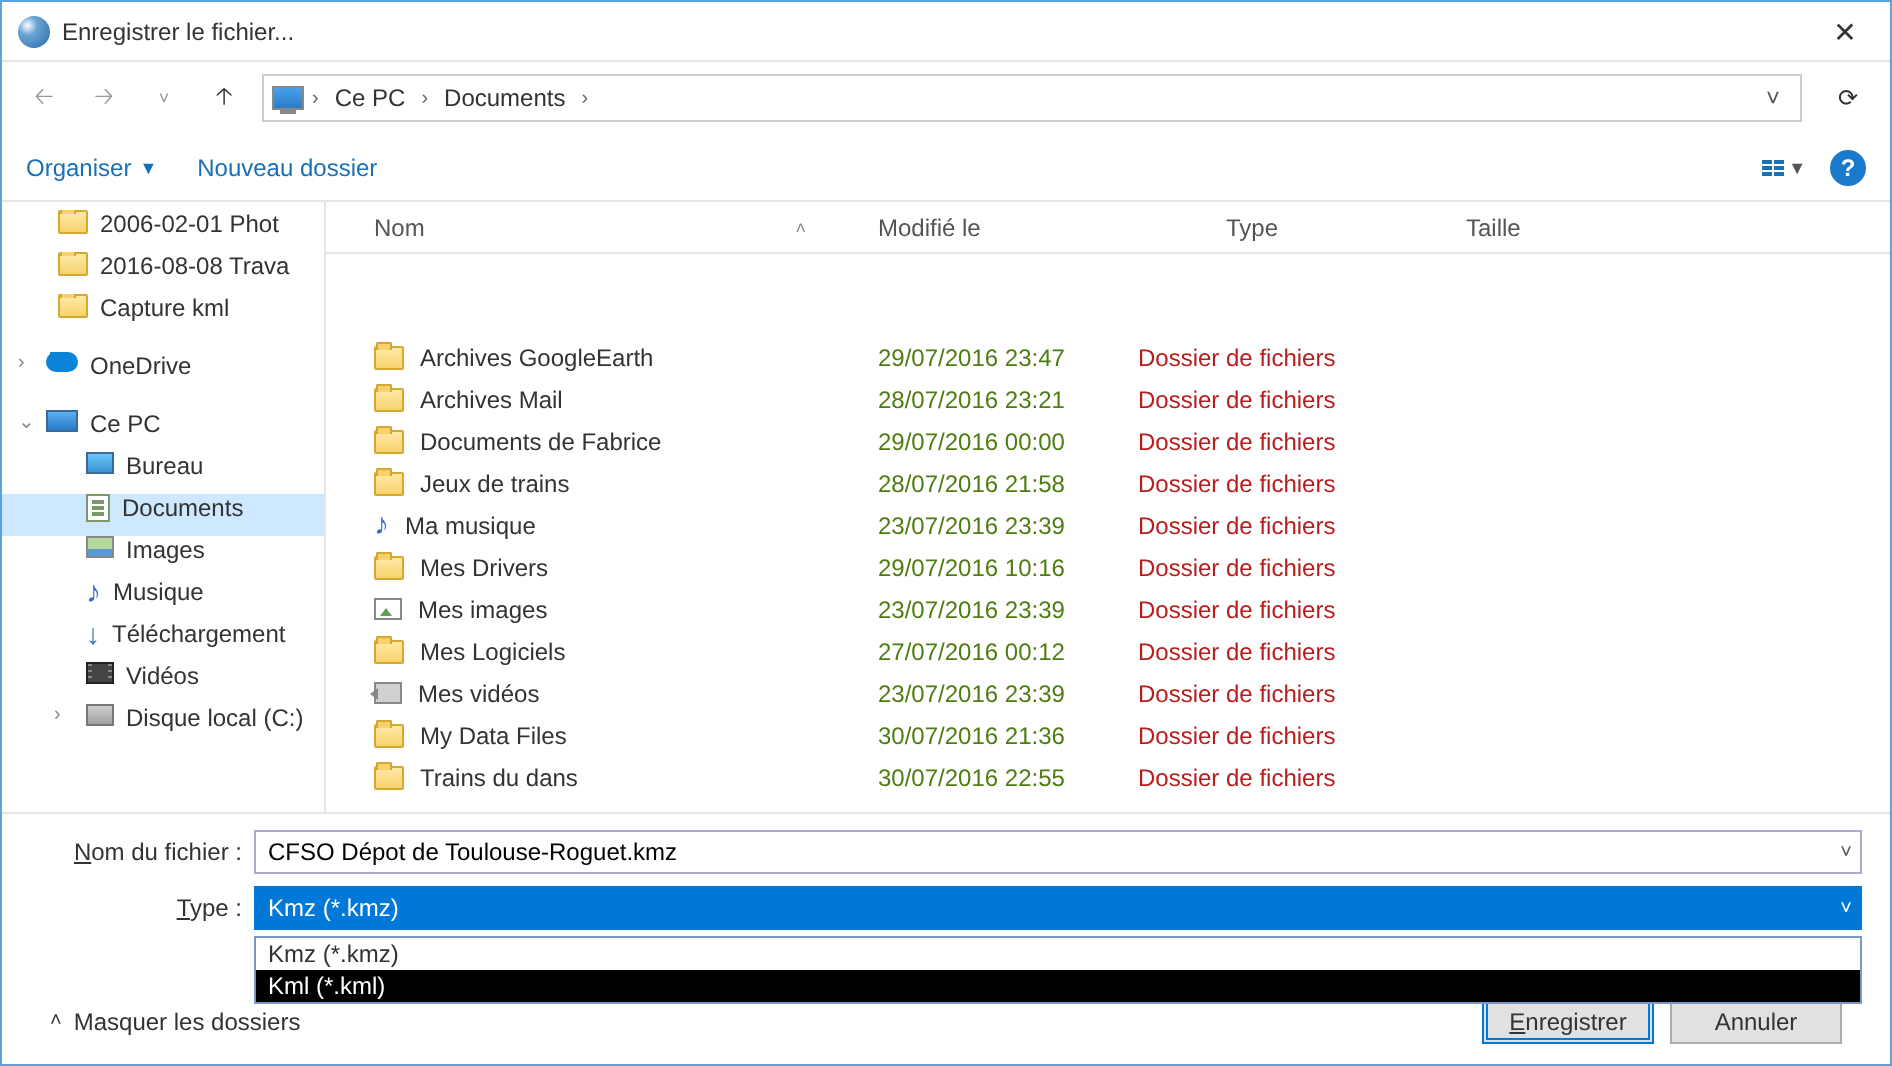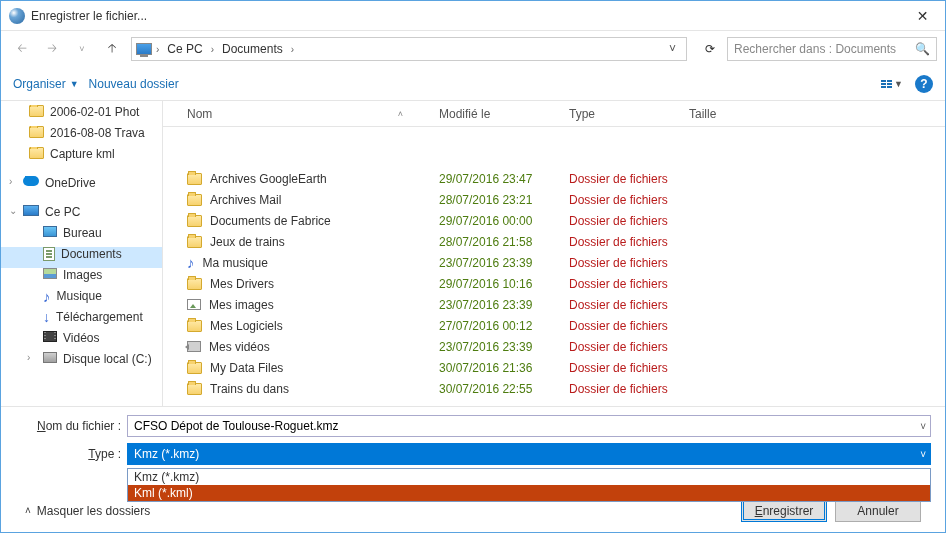--- a/index.html
+++ b/index.html
@@ -17,21 +17,21 @@
   .pc-icon-sm::after { content:""; position:absolute; bottom:-3px; left:3px; width:8px; height:2px; background:#888;}
   .breadcrumb { flex:1; height:24px; border:1px solid #ccc; display:flex; align-items:center; padding:0 4px; gap:2px; margin:0 6px 0 2px;}
   .crumb { padding:2px 4px; color:#333; }
   .crumb-sep { color:#666; font-size:10px; padding:0 2px;}
   .bc-drop { margin-left:auto; color:#555; padding:0 6px;}
   .refresh { width:26px; height:24px; display:flex; align-items:center; justify-content:center; color:#333; }
   .searchbox { width:210px; height:24px; border:1px solid #ccc; display:flex; align-items:center; padding:0 6px; color:#888; }
   .searchbox .ph { flex:1; }
   .searchbox .mag { color:#555; }
 
-  .toolbar { height:34px; border-bottom:1px solid #e5e5e5; display:flex; align-items:center; padding:0 12px; gap:10px; }
+  .toolbar { height:34px; border-bottom:1px solid #e5e5e5; display:flex; align-items:center; padding:0 12px; gap:20px; }
   .tool-link { color:#1a6fb5; display:flex; align-items:center; gap:4px; }
   .tool-link .drop { font-size:9px; color:#1a6fb5; }
   .toolbar-right { margin-left:auto; display:flex; align-items:center; gap:12px; }
   .view-btn { display:flex; align-items:center; gap:3px; color:#555;}
   .view-grid { display:grid; grid-template-columns:repeat(2,4px); grid-template-rows:repeat(2,1px); gap:2px;}
   .view-grid span{ background:#1a6fb5; width:5px; height:2px;}
   .help-icon { width:18px; height:18px; border-radius:50%; background:#1979ca; color:#fff; display:flex; align-items:center; justify-content:center; font-weight:bold; font-size:12px;}
 
   .body { flex:1; display:flex; min-height:0; }
   .tree { width:162px; border-right:1px solid #e5e5e5; overflow-y:auto; padding:4px 0; }
@@ -56,21 +56,21 @@
   .tree-exp { position:absolute; margin-left:-16px; color:#888; font-size:10px;}
   .tree-item.top { padding-left:22px; font-weight:normal;}
   .tree-item.top .tree-exp{ margin-left:-14px;}
   .tree-gap { height:8px; }
 
   .filelist { flex:1; display:flex; flex-direction:column; overflow:hidden; position:relative;gap:37px;}
   .columns { height:26px; border-bottom:1px solid #e5e5e5; display:flex; align-items:center; color:#555; padding-left:16px;}
   .col { padding:0 8px; }
   .col.nom { width:252px; display:flex; align-items:center; gap:60px;}
   .col.mod { width:130px; }
-  .col.typ { width:120px; }
+  .col.typ { width:120px;margin-left:44px; }
   .col.tai { width:80px; }
   .sort-ind { font-size:9px; color:#888; margin-left:auto; margin-right:20px;}
   .rows { flex:1; overflow-y:auto; padding:4px 0;}
   .row { display:flex; align-items:center; height:21px; padding-left:16px; color:#333;}
   .row .cell-nom { width:252px; display:flex; align-items:center; gap:8px; padding-left:8px;}
   .row .cell-mod { width:130px; padding:0 8px; color:#4d7c0f;}
   .row .cell-typ { width:120px; padding:0 8px; color:#b91c1c;}
   .row .cell-tai { width:80px; padding:0 8px;}
   .file-img{ width:14px; height:11px; background:#fff; border:1px solid #888; position:relative;}
   .file-img::after{content:"";position:absolute;bottom:1px;left:2px;width:0;height:0;border-left:3px solid transparent;border-right:3px solid transparent;border-bottom:4px solid #6a9a5a;}
@@ -81,21 +81,21 @@
   .form-row { display:flex; align-items:center; margin-bottom:6px;}
   .form-label { width:114px; text-align:right; padding-right:6px; color:#333;}
   .form-label .u { text-decoration:underline;}
   .form-field { flex:1; height:22px; border:1px solid #aac; background:#fff; display:flex; align-items:center; padding:0 6px; margin-right:2px; position:relative;}
   .form-field.type-open { border:1px solid #0078d7; background:#0078d7; color:#fff;}
   .form-drop { position:absolute; right:4px; color:#555; font-size:10px;}
   .type-open .form-drop{ color:#fff;}
 
   .dropdown-list { position:absolute; left:126px; right:14px; top:61px; background:#fff; border:1px solid #7a9ac5; z-index:10;}
   .dd-opt { padding:1px 6px; color:#333;}
-  .dd-opt.sel { background:#c2410c; color:#fff;}
+  .dd-opt.sel { background:#000000; color:#fff;}
 
   .footer { display:flex; align-items:center; padding:6px 12px 2px 12px; gap:8px;}
   .hide-folders { display:flex; align-items:center; gap:6px; color:#333;}
   .hide-folders .chev { font-size:10px;}
   .footer-btns { margin-left:auto; display:flex; gap:8px;}
   .btn { min-width:86px; height:23px; border:1px solid #adadad; background:#e1e1e1; display:flex; align-items:center; justify-content:center; color:#333;}
   .btn.primary { border:1px solid #0078d7; outline:1px solid #0078d7; outline-offset:-3px;}
   .btn .u{ text-decoration:underline;}
 
   ::-webkit-scrollbar{ width:17px; height:17px;}
@@ -121,24 +121,20 @@
     <div class="breadcrumb">
       <span class="pc-icon-sm"></span>
       <span class="crumb-sep">›</span>
       <span class="crumb">Ce PC</span>
       <span class="crumb-sep">›</span>
       <span class="crumb">Documents</span>
       <span class="crumb-sep">›</span>
       <span class="bc-drop">˅</span>
     </div>
     <div class="refresh">⟳</div>
-    <div class="searchbox">
-      <span class="ph">Rechercher dans : Documents</span>
-      <span class="mag">🔍</span>
-    </div>
   </div>
 
   <div class="toolbar">
     <div class="tool-link">
       <span>Organiser</span>
       <span class="drop">▼</span>
     </div>
     <div class="tool-link">
       <span>Nouveau dossier</span>
     </div>

